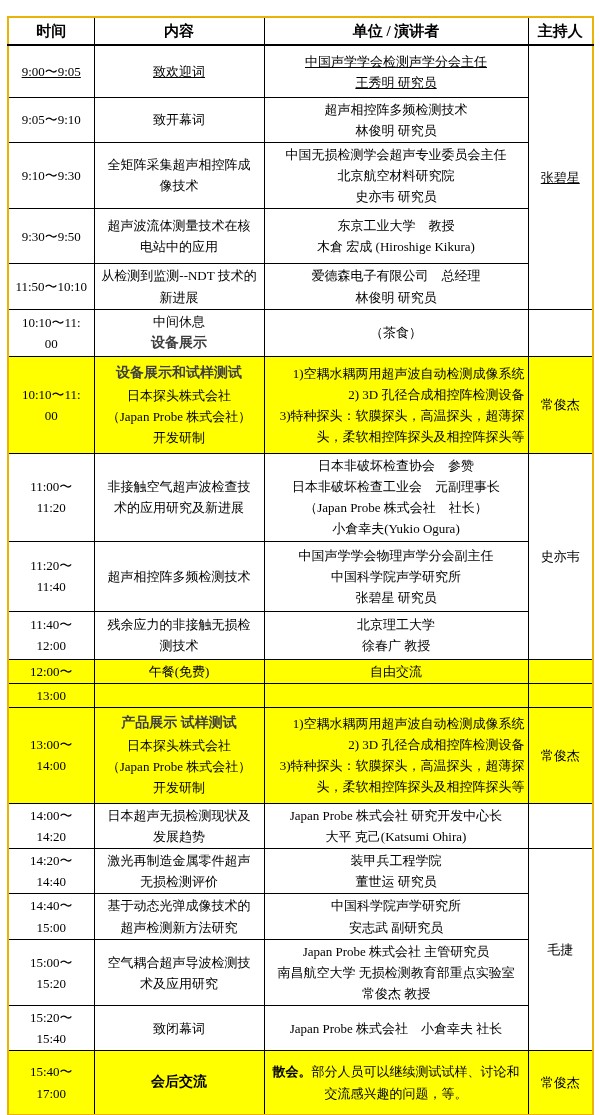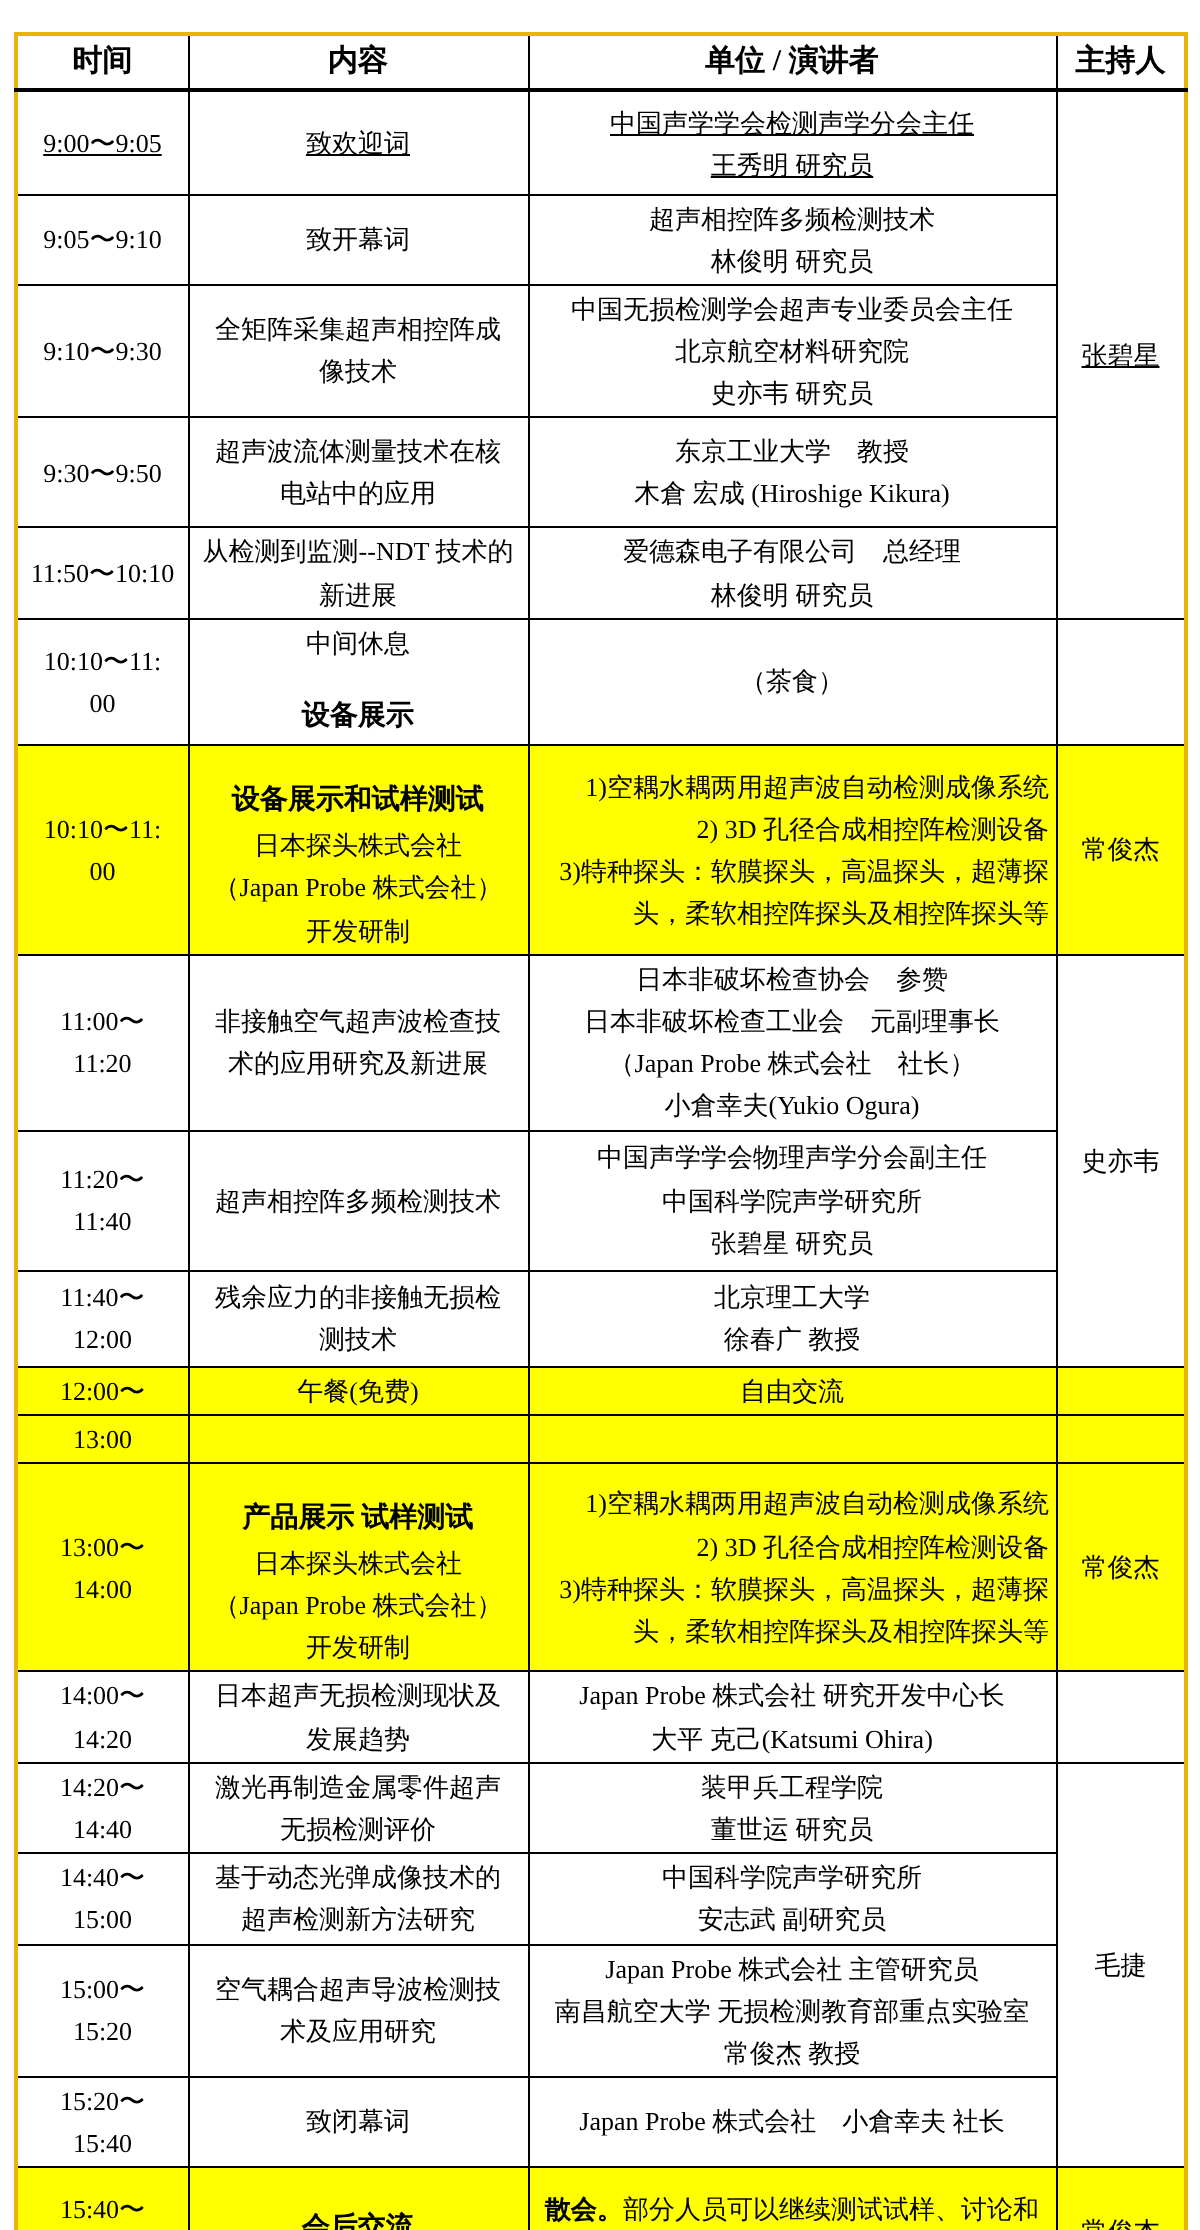--- a/index.html
+++ b/index.html
@@ -12,21 +12,21 @@
   col.c-content{width:170px;}
   col.c-speaker{width:264px;}
   col.c-host{width:65px;}
   th,td{border:1px solid #000;vertical-align:middle;text-align:center;
         padding:1px 3px;font-size:13px;line-height:1.62;
         overflow:hidden;word-break:break-all;}
   thead th{font-size:15px;font-weight:bold;border-bottom:2px solid #000;}
   tr.yellow td{background:#ffff00;}
   td.left{text-align:right;padding-left:5px;padding-right:3px;}
   .ln{display:block;}
-  .red{color:#000000;margin-top:16px;}
+  .red{color:#404040;}
   .b{font-weight:bold;}
   .hl{font-size:14px;}
   .flowline{display:inline;}
 </style>
 </head>
 <body>
 
 <table class="sched">
   <colgroup>
     <col class="c-time">

